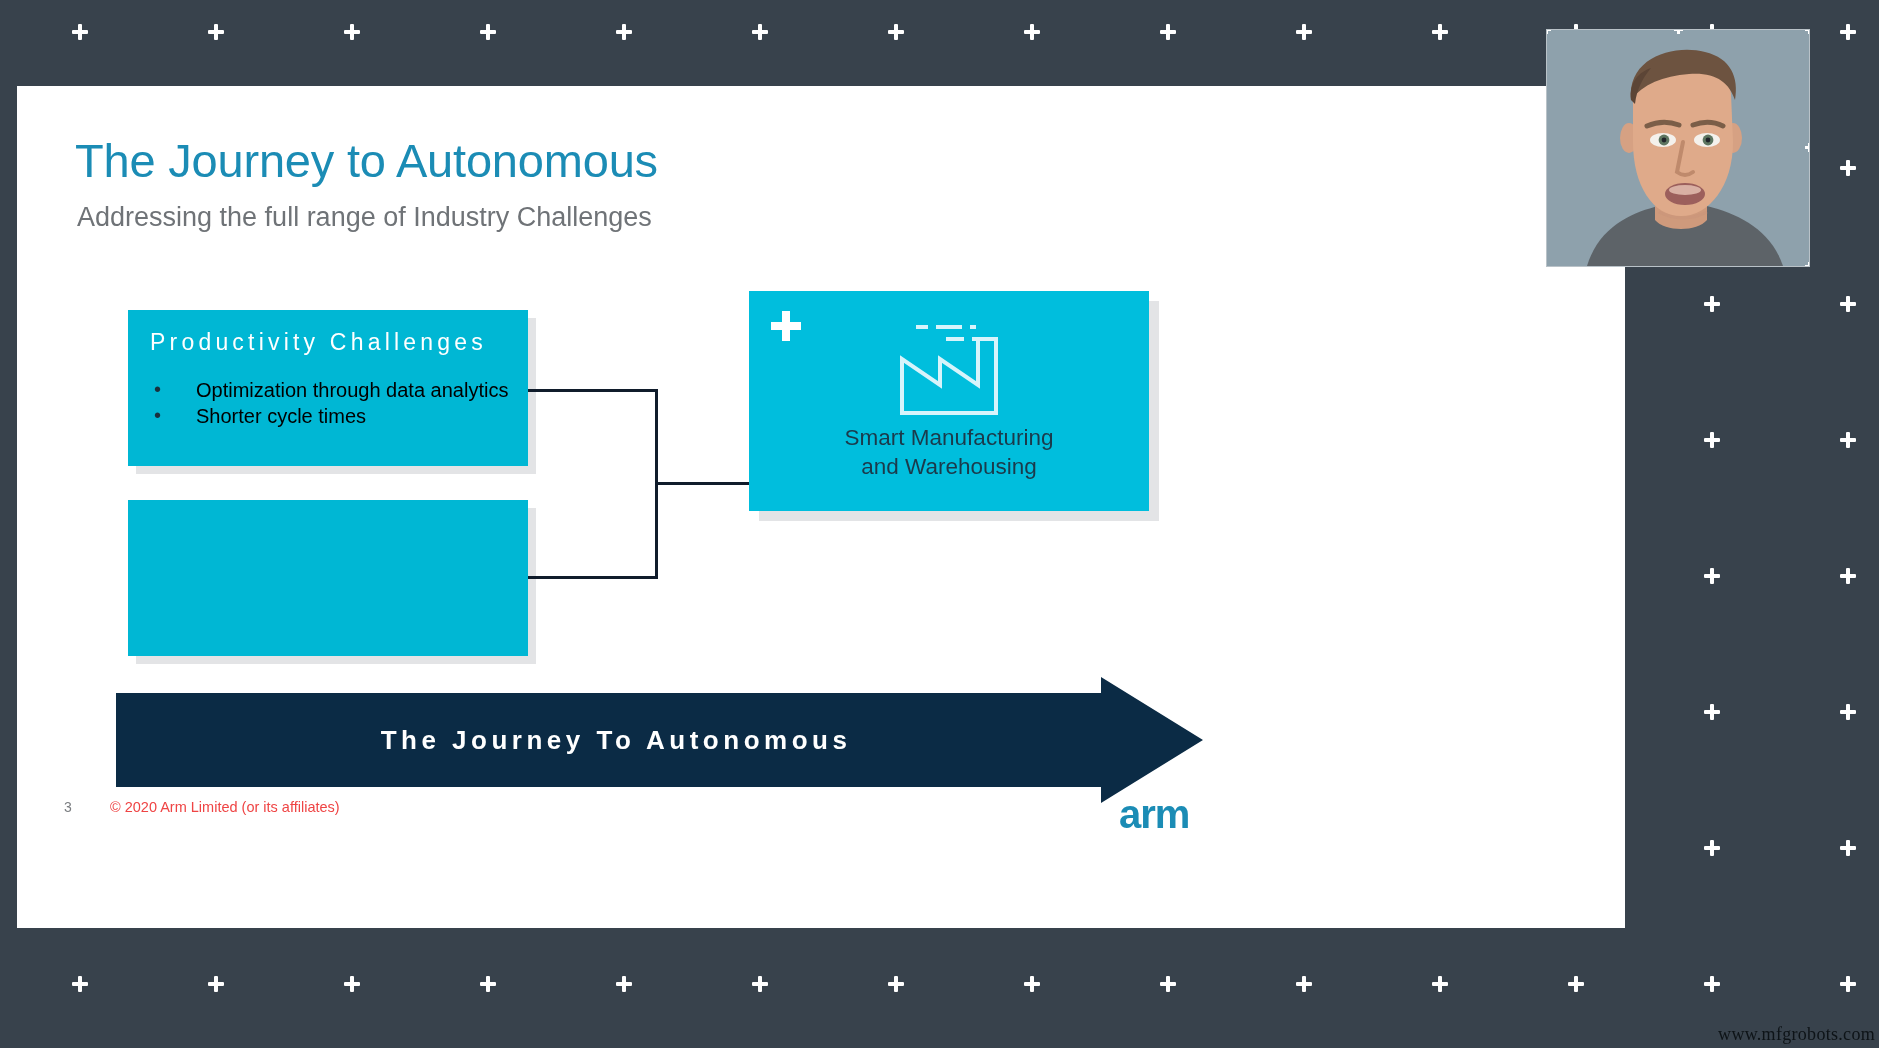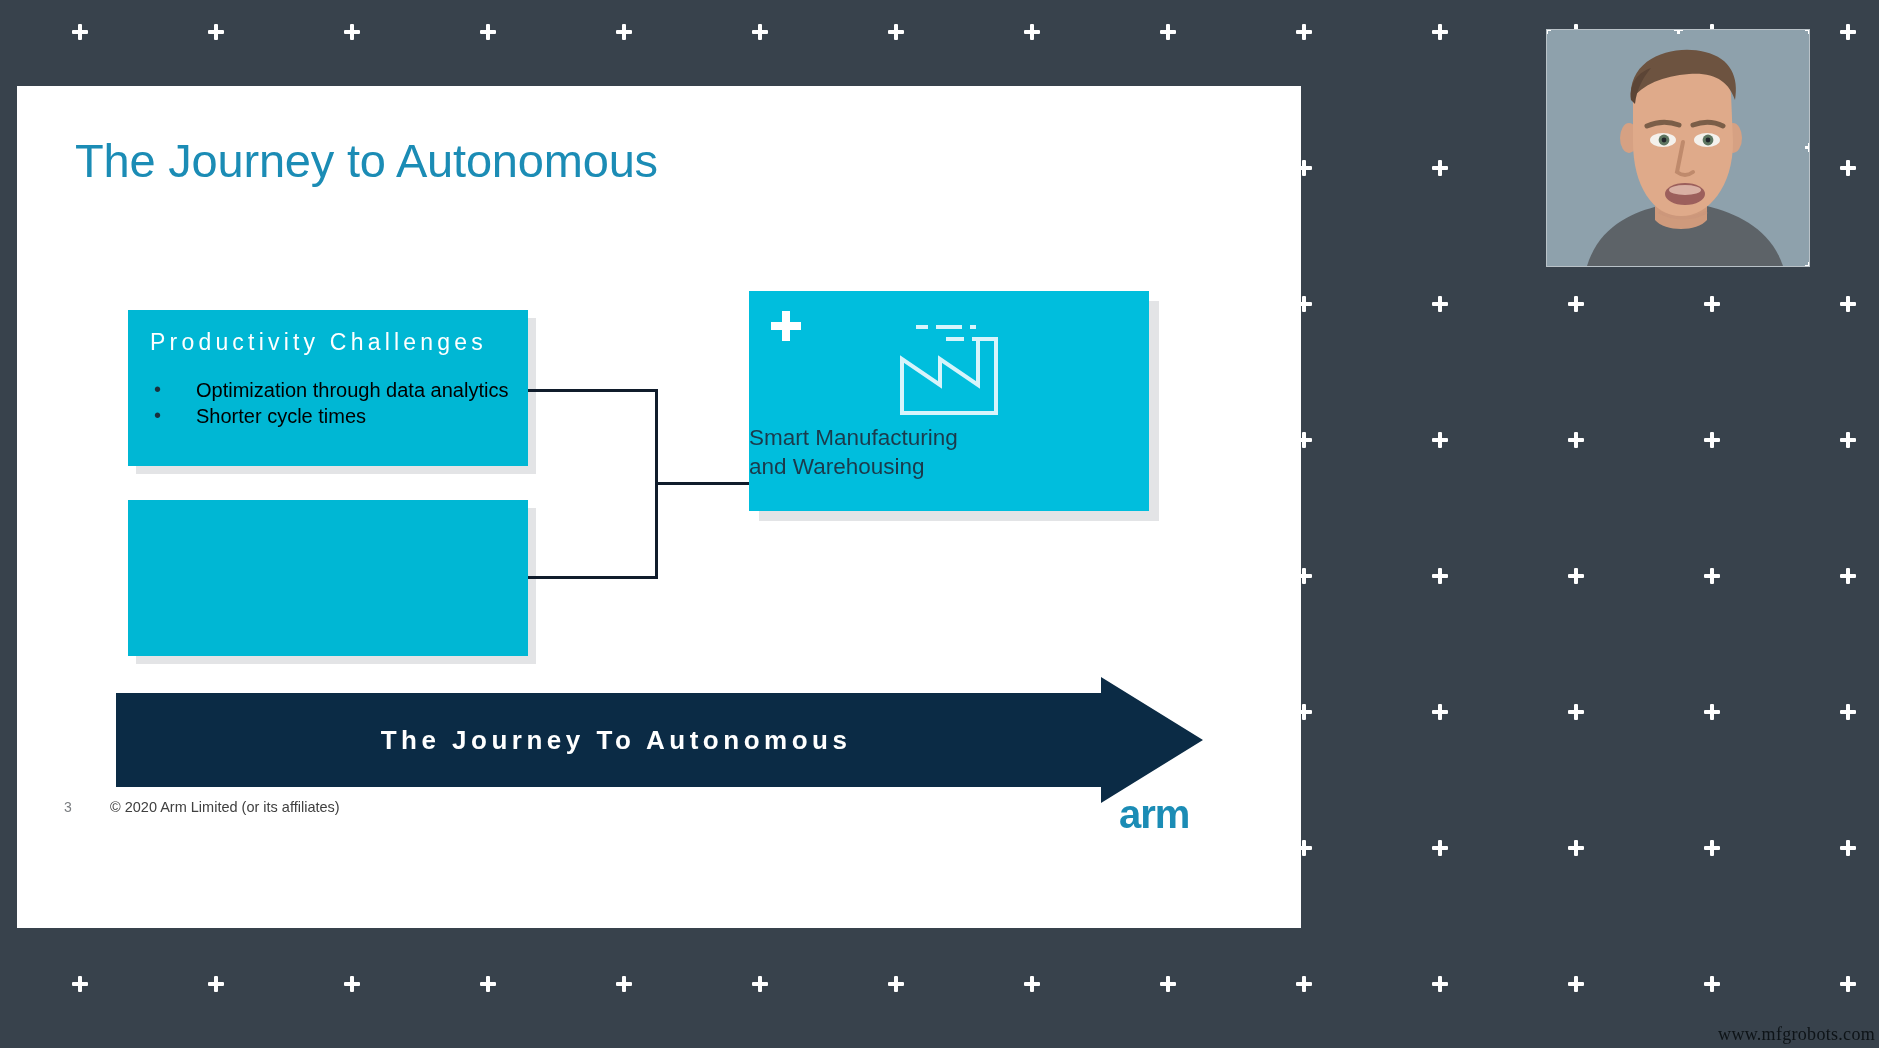--- a/index.html
+++ b/index.html
@@ -31,21 +31,21 @@
     background: #ffffff;
     border-radius: 1px;
   }
   .bg-plus::before { left: 6px; top: 0; width: 4px; height: 16px; }
   .bg-plus::after  { top: 6px; left: 0; height: 4px; width: 16px; }
 
   
   #slide {
     position: absolute;
     left: 17px; top: 86px;
-    width: 1284px; height: 842px;
+    width: 1608px; height: 842px;
     background: #ffffff;
   }
 
   .slide-title {
     position: absolute;
     left: 58px; top: 47px;
     font-size: 47px;
     color: #1b8cb5;
     font-weight: 400;
     letter-spacing: -0.2px;
@@ -152,21 +152,21 @@
 
   #factory-icon {
     position: absolute;
     left: 50%; top: 26px;
     transform: translateX(-50%);
   }
   .outcome-label {
     position: absolute;
     left: 0; right: 0;
     top: 132px;
-    text-align: left;
+    text-align: center;
     color: #1b3a4b;
     font-size: 22.5px;
     line-height: 29px;
   }
 
   
   #journey-arrow {
     position: absolute;
     left: 99px; top: 591px;
     width: 1087px; height: 126px;
@@ -189,21 +189,21 @@
   .footer-page {
     position: absolute;
     left: 47px; top: 713px;
     font-size: 14px;
     color: #7a7d80;
   }
   .footer-copy {
     position: absolute;
     left: 93px; top: 713px;
     font-size: 14.5px;
-    color: #404040;
+    color: #ef4444;
     white-space: nowrap;
   }
   #arm-logo {
     position: absolute;
     left: 1102px; top: 700px;
     font-size: 40px;
     color: #1b8cb5;
     font-weight: 600;
     letter-spacing: -1px;
     line-height: 56px;
@@ -355,20 +355,21 @@
       <span class="bg-plus" style="left: 1296px; top: 976px;"></span>
       <span class="bg-plus" style="left: 1432px; top: 976px;"></span>
       <span class="bg-plus" style="left: 1568px; top: 976px;"></span>
       <span class="bg-plus" style="left: 1704px; top: 976px;"></span>
       <span class="bg-plus" style="left: 1840px; top: 976px;"></span>
     </div>
 
   <div id="slide">
 
     <div class="slide-title">The Journey to Autonomous</div>
+    <div class="slide-subtitle">Addressing the full range of Industry Challenges</div>
 
     <div class="card-wrap" id="card-productivity">
       <div class="card-shadow"></div>
       <div class="card">
         <div class="card-heading">Productivity Challenges</div>
         <ul class="card-list">
           <li>Optimization through data analytics</li>
           <li>Shorter cycle times</li>
         </ul>
       </div>

